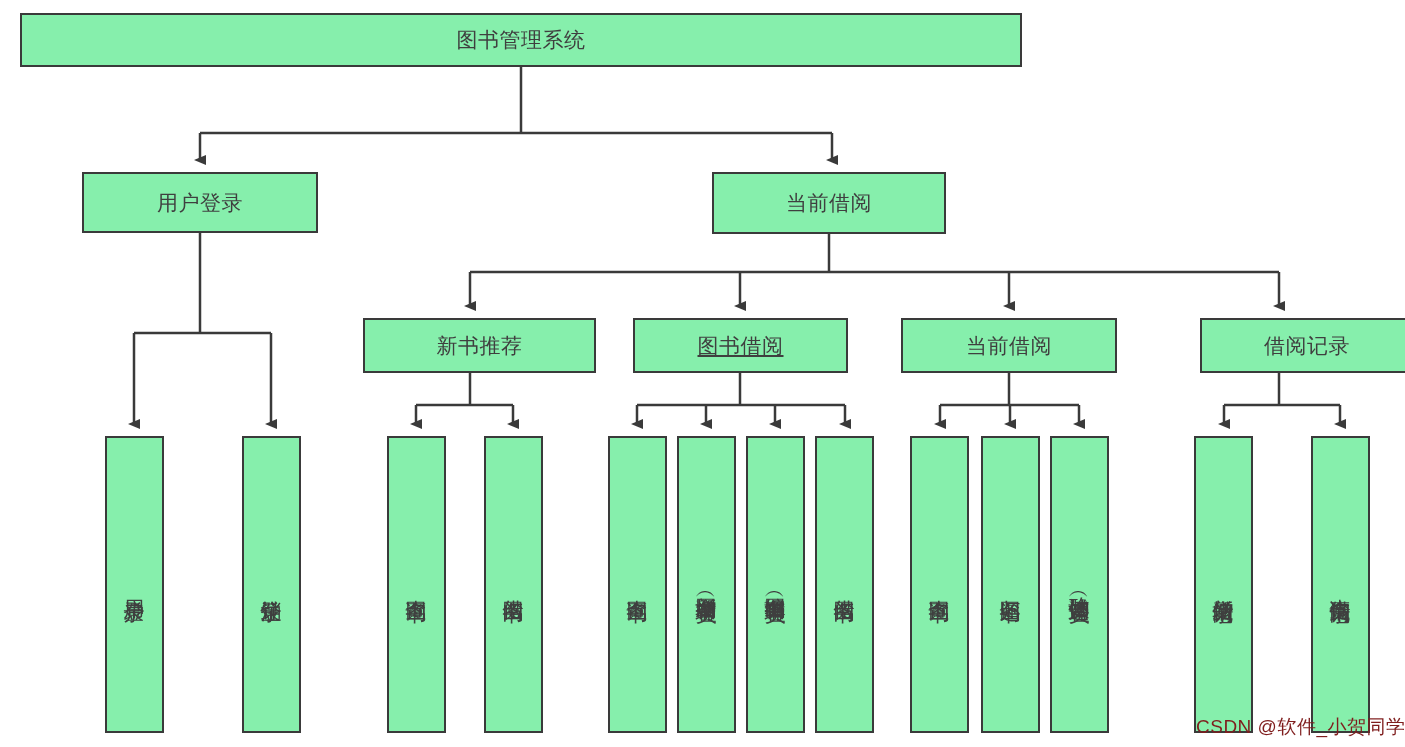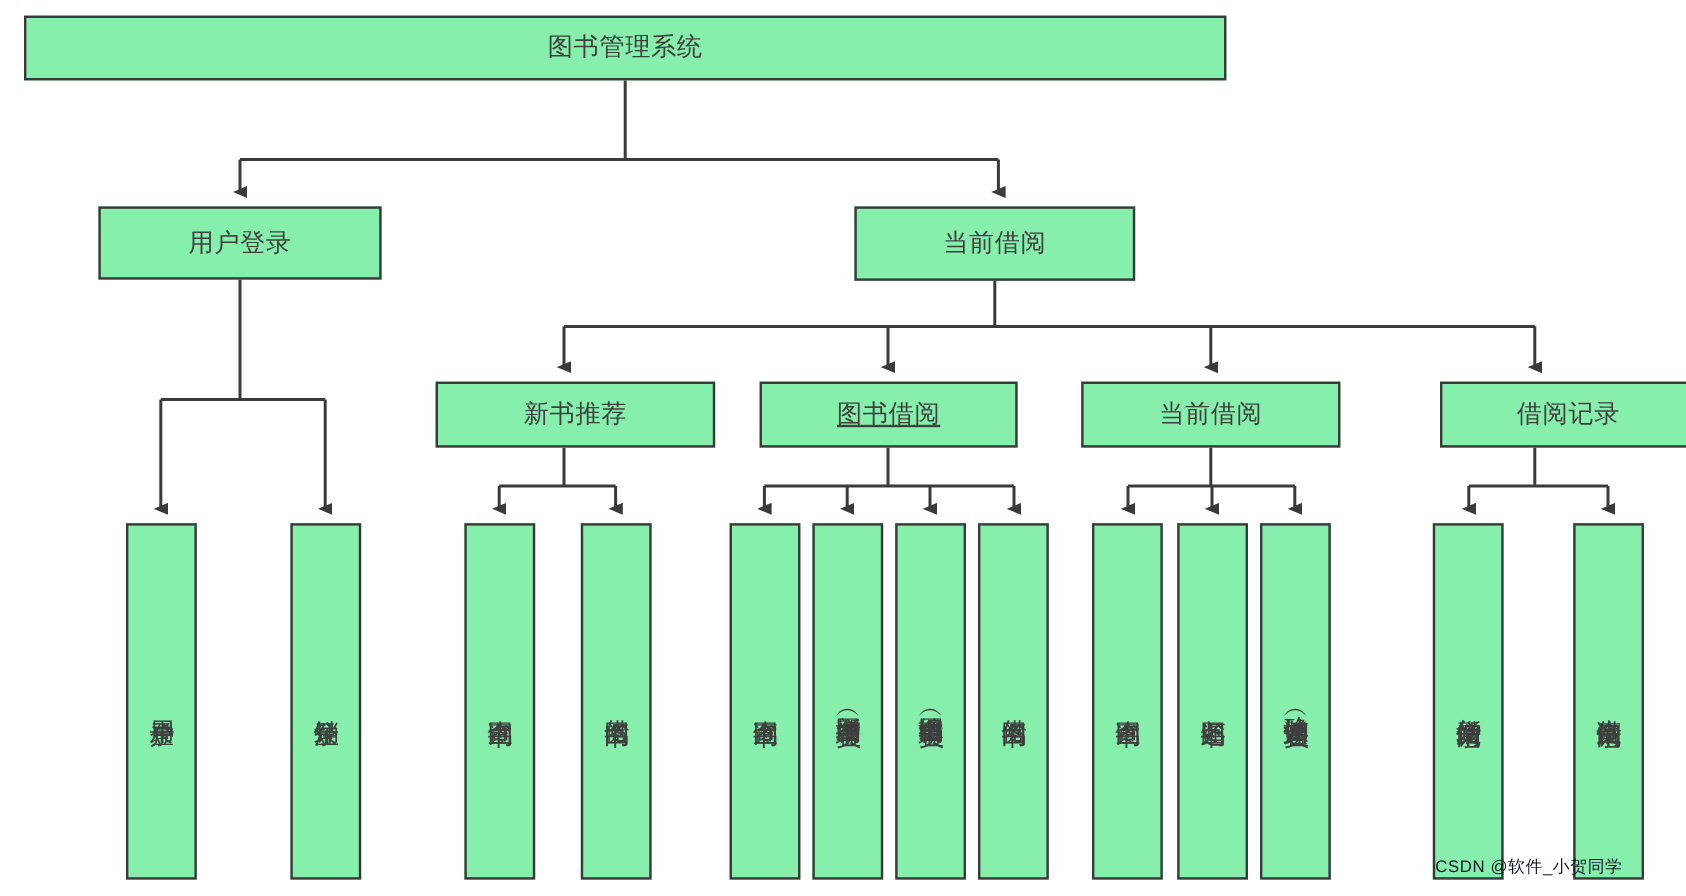--- a/index.html
+++ b/index.html
@@ -49,22 +49,22 @@
     line-height: 1.0;
     padding: 6px 0;
   }
   .node-v .vlabel {
     writing-mode: vertical-rl;
     text-orientation: upright;
     white-space: nowrap;
   }
   .watermark {
     position: absolute;
-    font-size: 14px;
-    color: #0f172a;
+    font-size: 19px;
+    color: #7f1d1d;
     white-space: nowrap;
     letter-spacing: 0.5px;
   }
 </style>
 </head>
 <body>
 
 <div id="canvas">
 
   <svg class="connectors" viewBox="0 0 1405 747">

